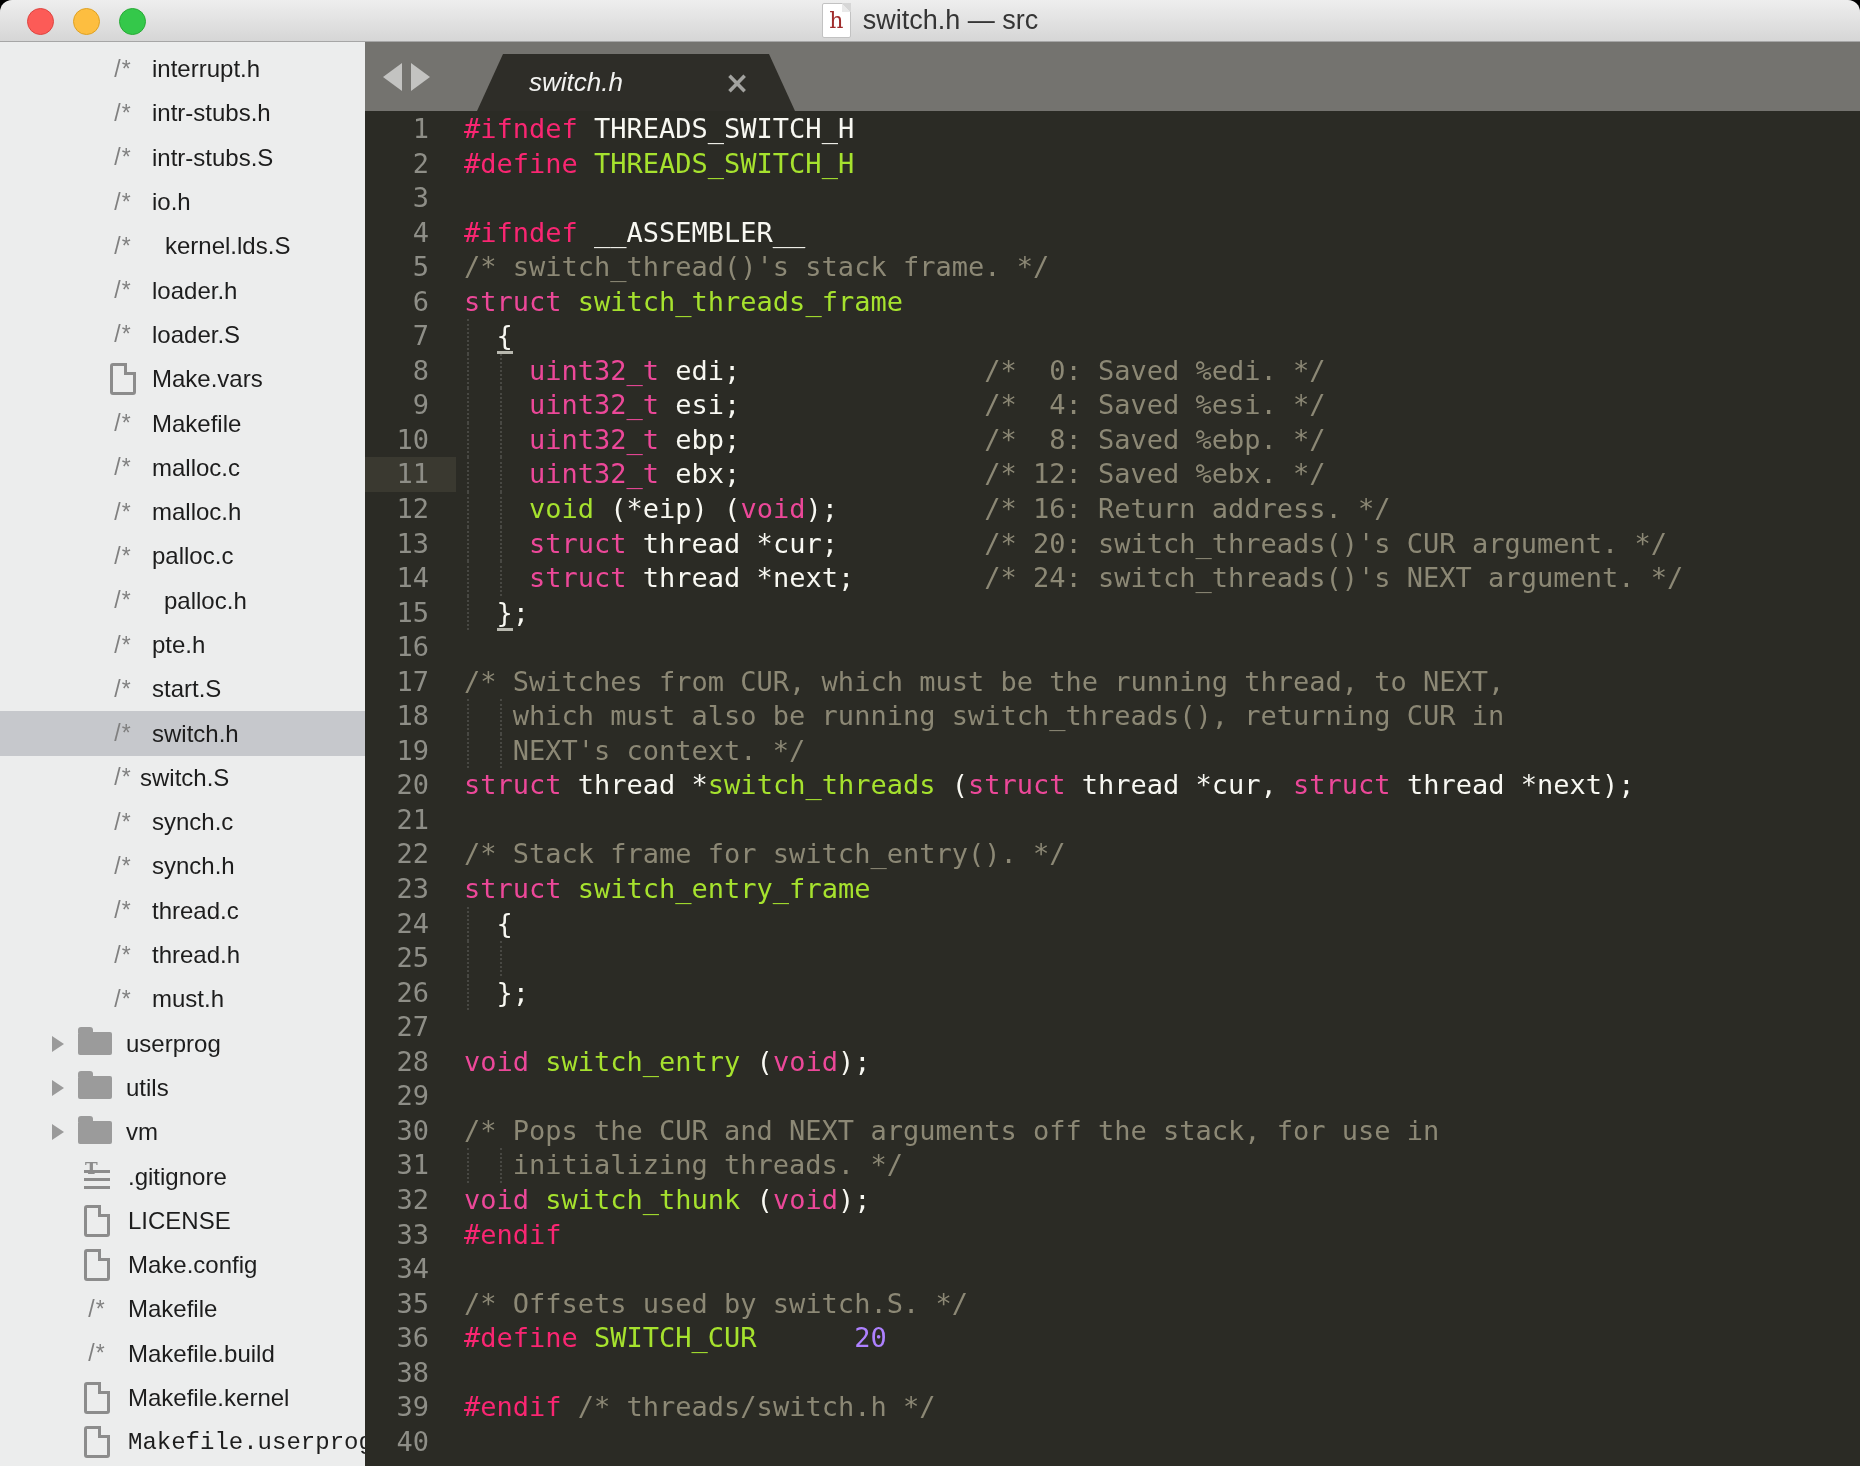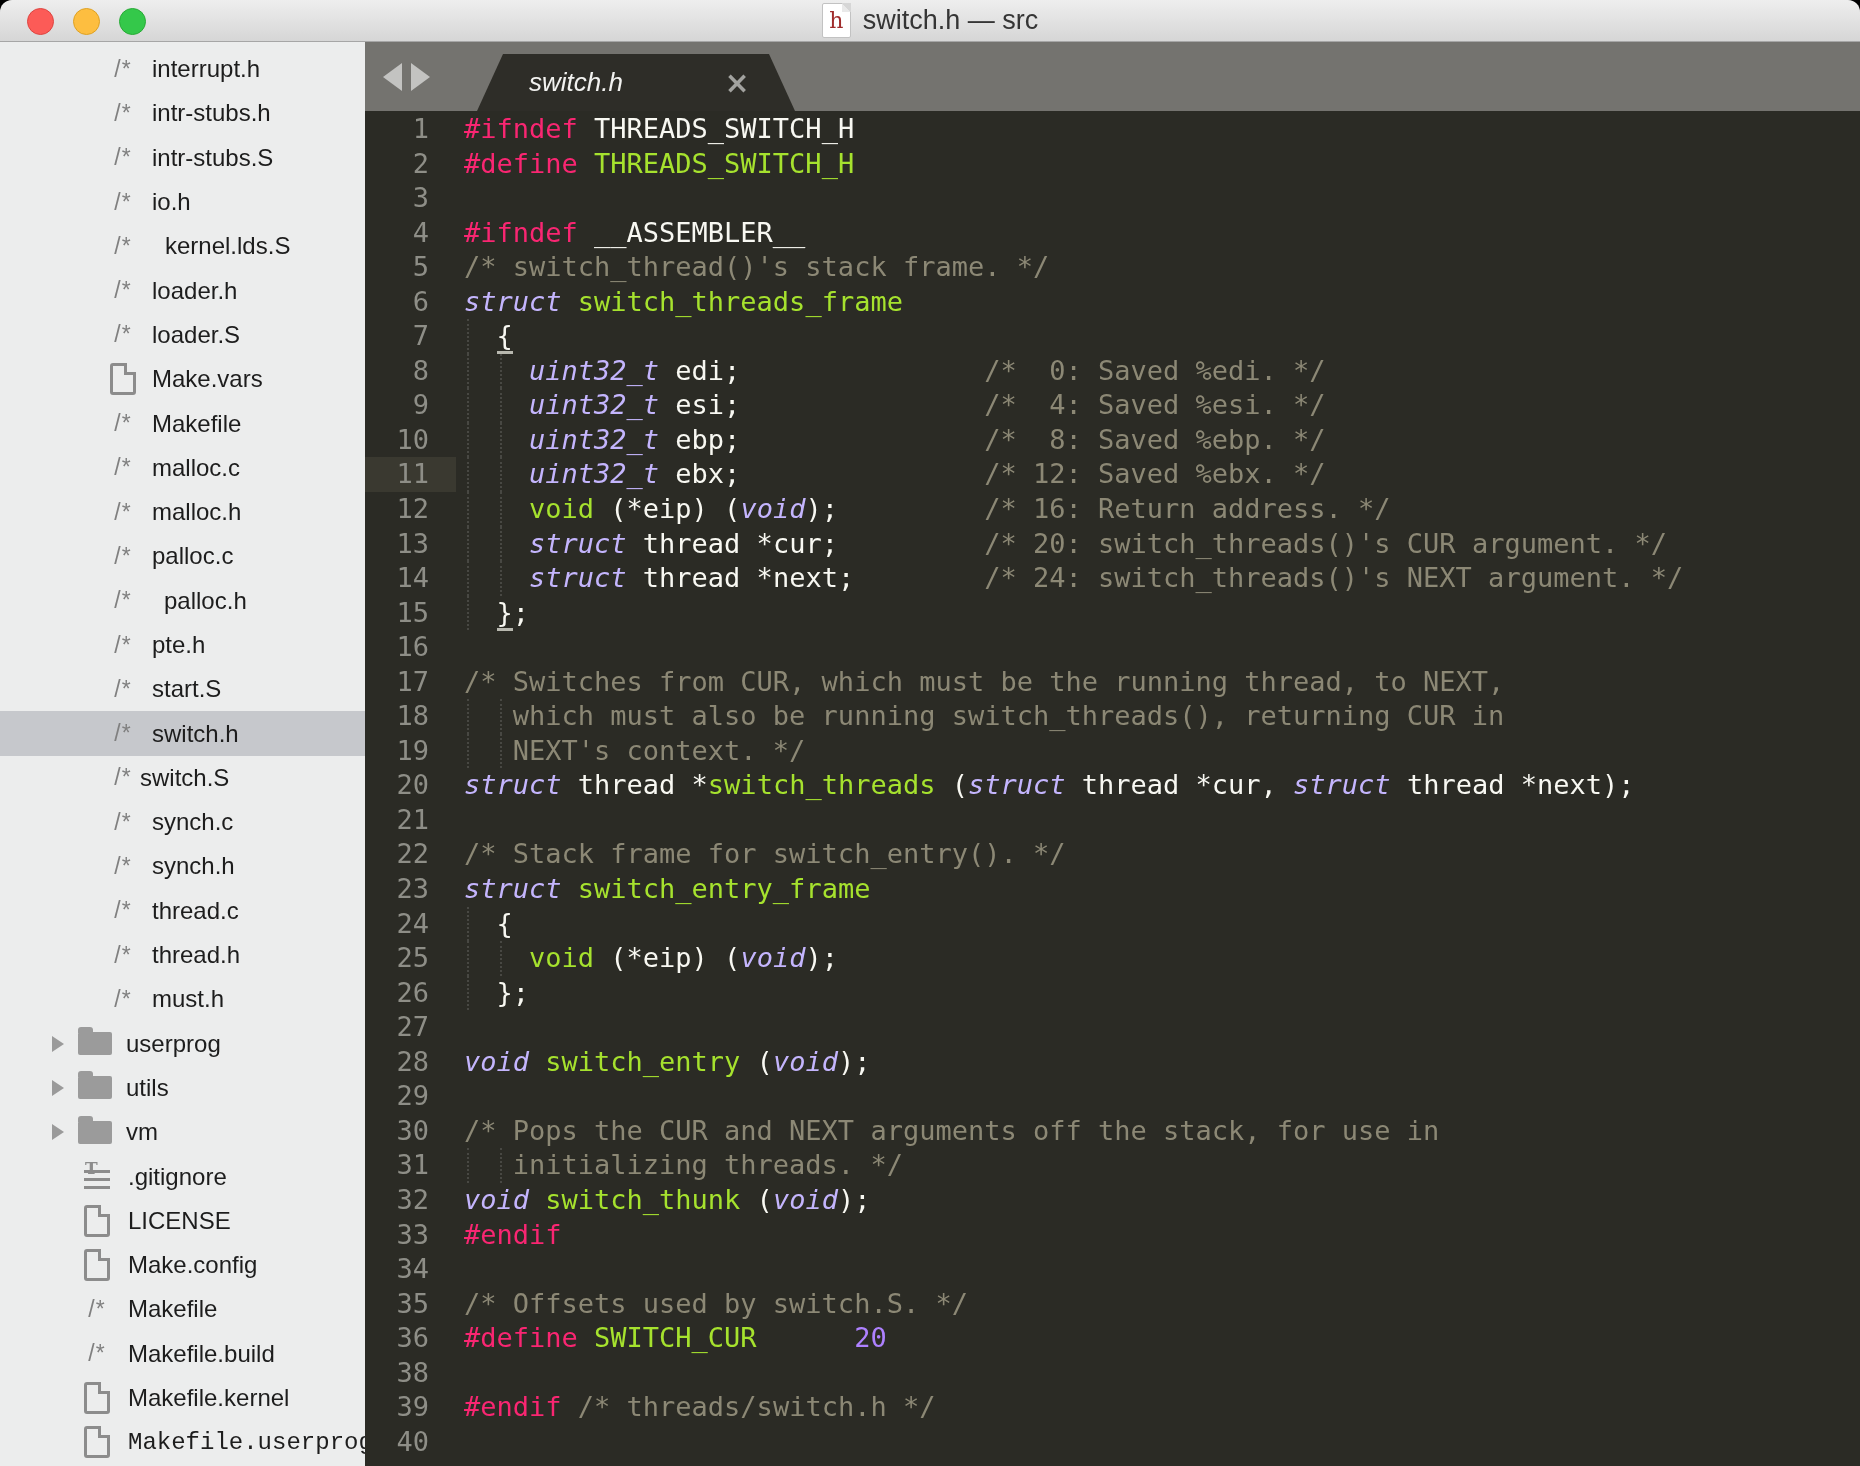--- a/index.html
+++ b/index.html
@@ -59,21 +59,21 @@
   .code{flex:1;background:#2b2b25;overflow:hidden;position:relative;padding-top:1px;
         font-family:"DejaVu Sans Mono",monospace;font-size:27px;}
   .cl{position:relative;height:34.55px;line-height:34.55px;white-space:pre;display:flex;}
   .curbg{position:absolute;left:0;top:0;bottom:0;width:91px;background:#3a3930;}
   .guide{position:absolute;top:0;bottom:0;width:0;border-left:2px dotted rgba(255,255,255,0.14);}
   .ln{flex:none;display:inline-block;width:64px;text-align:right;color:#8e8e87;position:relative;}
   .lt{margin-left:35px;position:relative;}
   .tk-white{color:#f8f8f2;}
   .tk-pink{color:#f92672;}
   .tk-green{color:#a6e22e;}
-  .tk-cyani{color:#c4b5fd;font-style:italic;}
+  .tk-cyani{color:#ec4899;}
   .tk-purple{color:#ae81ff;}
   .tk-comment{color:#8c8875;}
   .bru{border-bottom:3px solid #b8b8af;}
 </style>
 </head>
 <body>
 
 <div class="window">
 
   <div class="titlebar">
@@ -318,21 +318,21 @@
           <div class="cl"><div class="guide" style="left: 102px;"></div><span class="ln">15</span><span class="lt"><span class="tk-white">  </span><span class="tk-white bru">}</span><span class="tk-white">;</span></span></div>
           <div class="cl"><span class="ln">16</span><span class="lt"></span></div>
           <div class="cl"><span class="ln">17</span><span class="lt"><span class="tk-comment">/* Switches from CUR, which must be the running thread, to NEXT,</span></span></div>
           <div class="cl"><div class="guide" style="left: 102px;"></div><div class="guide" style="left: 134.52px;"></div><span class="ln">18</span><span class="lt"><span class="tk-comment">   which must also be running switch_threads(), returning CUR in</span></span></div>
           <div class="cl"><div class="guide" style="left: 102px;"></div><div class="guide" style="left: 134.52px;"></div><span class="ln">19</span><span class="lt"><span class="tk-comment">   NEXT's context. */</span></span></div>
           <div class="cl"><span class="ln">20</span><span class="lt"><span class="tk-cyani">struct</span><span class="tk-white"> thread *</span><span class="tk-green">switch_threads</span><span class="tk-white"> (</span><span class="tk-cyani">struct</span><span class="tk-white"> thread *cur, </span><span class="tk-cyani">struct</span><span class="tk-white"> thread *next);</span></span></div>
           <div class="cl"><span class="ln">21</span><span class="lt"></span></div>
           <div class="cl"><span class="ln">22</span><span class="lt"><span class="tk-comment">/* Stack frame for switch_entry(). */</span></span></div>
           <div class="cl"><span class="ln">23</span><span class="lt"><span class="tk-cyani">struct</span><span class="tk-green"> switch_entry_frame</span></span></div>
           <div class="cl"><div class="guide" style="left: 102px;"></div><span class="ln">24</span><span class="lt"><span class="tk-white">  {</span></span></div>
-          <div class="cl"><div class="guide" style="left: 102px;"></div><div class="guide" style="left: 134.52px;"></div><span class="ln">25</span><span class="lt"><span class="tk-white">    </span><span class="tk-green">void</span><span class="tk-white"> (*eip) (</span><span class="tk-cyani">void</span><span class="tk-white">);</span></span></div>
+          <div class="cl"><div class="guide" style="left: 102px;"></div><div class="guide" style="left: 134.52px;"></div><span class="ln">25</span></div>
           <div class="cl"><div class="guide" style="left: 102px;"></div><span class="ln">26</span><span class="lt"><span class="tk-white">  };</span></span></div>
           <div class="cl"><span class="ln">27</span><span class="lt"></span></div>
           <div class="cl"><span class="ln">28</span><span class="lt"><span class="tk-cyani">void</span><span class="tk-green"> switch_entry</span><span class="tk-white"> (</span><span class="tk-cyani">void</span><span class="tk-white">);</span></span></div>
           <div class="cl"><span class="ln">29</span><span class="lt"></span></div>
           <div class="cl"><span class="ln">30</span><span class="lt"><span class="tk-comment">/* Pops the CUR and NEXT arguments off the stack, for use in</span></span></div>
           <div class="cl"><div class="guide" style="left: 102px;"></div><div class="guide" style="left: 134.52px;"></div><span class="ln">31</span><span class="lt"><span class="tk-comment">   initializing threads. */</span></span></div>
           <div class="cl"><span class="ln">32</span><span class="lt"><span class="tk-cyani">void</span><span class="tk-green"> switch_thunk</span><span class="tk-white"> (</span><span class="tk-cyani">void</span><span class="tk-white">);</span></span></div>
           <div class="cl"><span class="ln">33</span><span class="lt"><span class="tk-pink">#endif</span></span></div>
           <div class="cl"><span class="ln">34</span><span class="lt"></span></div>
           <div class="cl"><span class="ln">35</span><span class="lt"><span class="tk-comment">/* Offsets used by switch.S. */</span></span></div>

